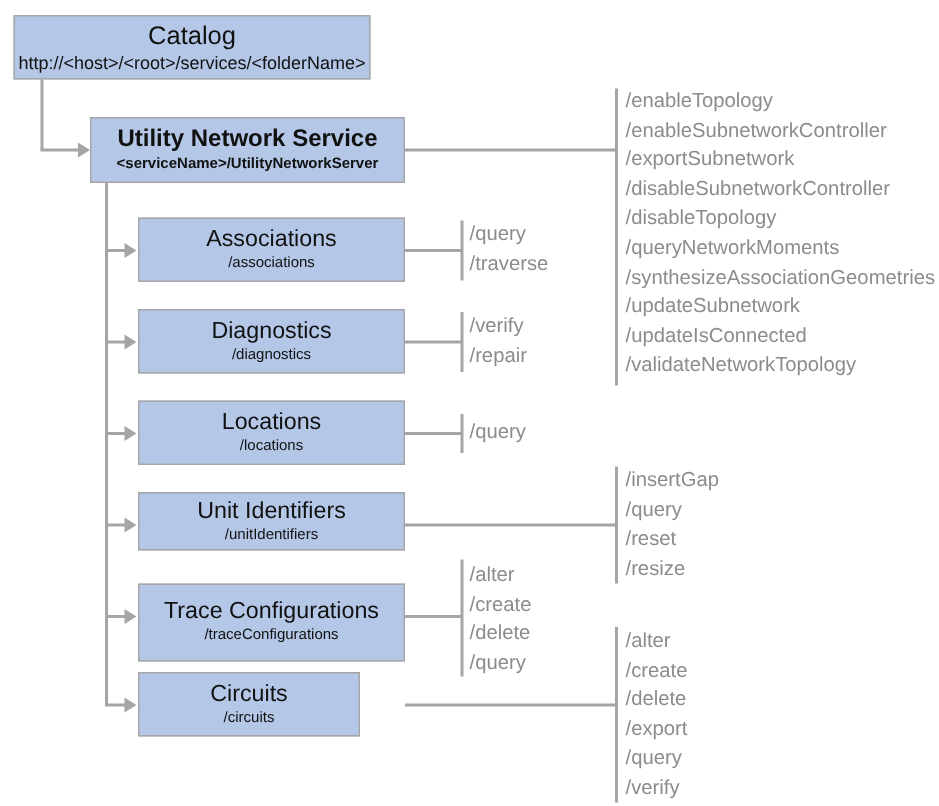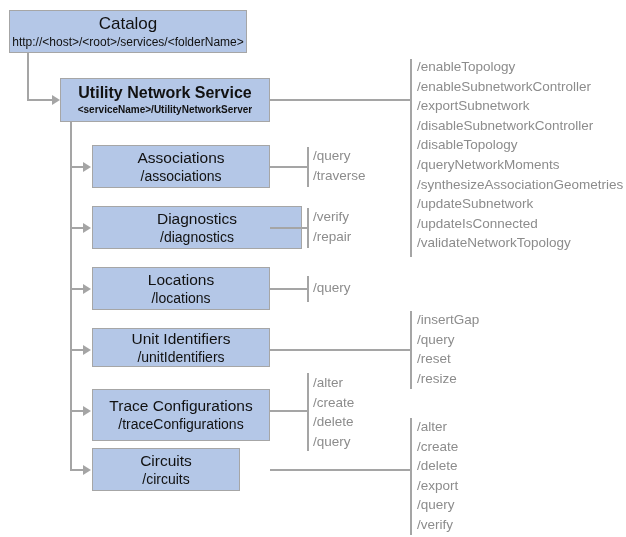--- a/index.html
+++ b/index.html
@@ -40,21 +40,21 @@
   .node .subtitle {
     font-size: 10.5px;
     margin-top: 3px;
     white-space: nowrap;
   }
   .node.root .title { font-size: 17px; }
   .node.root .subtitle { font-size: 12px; }
   .node.service .title { font-size: 16px; }
   .node.service .subtitle { font-size: 10px; }
   .node.child .title { font-size: 15.5px; }
-  .node.child .subtitle { font-size: 14px; }
+  .node.child .subtitle { font-size: 10px; }
 
   
   .line-h {
     position: absolute;
     height: 0;
     border-top: 2px solid #a5a5a5;
   }
   .line-v {
     position: absolute;
     width: 0;
@@ -128,21 +128,21 @@
   </div>
   <div class="line-h" style="left:270px; top:166px; width:38px;"></div>
   <div class="bar" style="left:307px; top:147px; height:40px;"></div>
   <div class="ops" style="left:313px; top:146px;">
     <span class="op">/query</span>
     <span class="op">/traverse</span>
   </div>
 
   <div class="line-h" style="left:70px; top:227px; width:14px;"></div>
   <div class="arrow" style="left:83px; top:223px;"></div>
-  <div class="node child" style="left:92px; top:206px; width:210px; height:43px;">
+  <div class="node child" style="left:92px; top:206px; width:178px; height:43px;">
     <span class="title">Diagnostics</span>
     <span class="subtitle">/diagnostics</span>
   </div>
   <div class="line-h" style="left:270px; top:227px; width:38px;"></div>
   <div class="bar" style="left:307px; top:208px; height:40px;"></div>
   <div class="ops" style="left:313px; top:207px;">
     <span class="op">/verify</span>
     <span class="op">/repair</span>
   </div>
 

